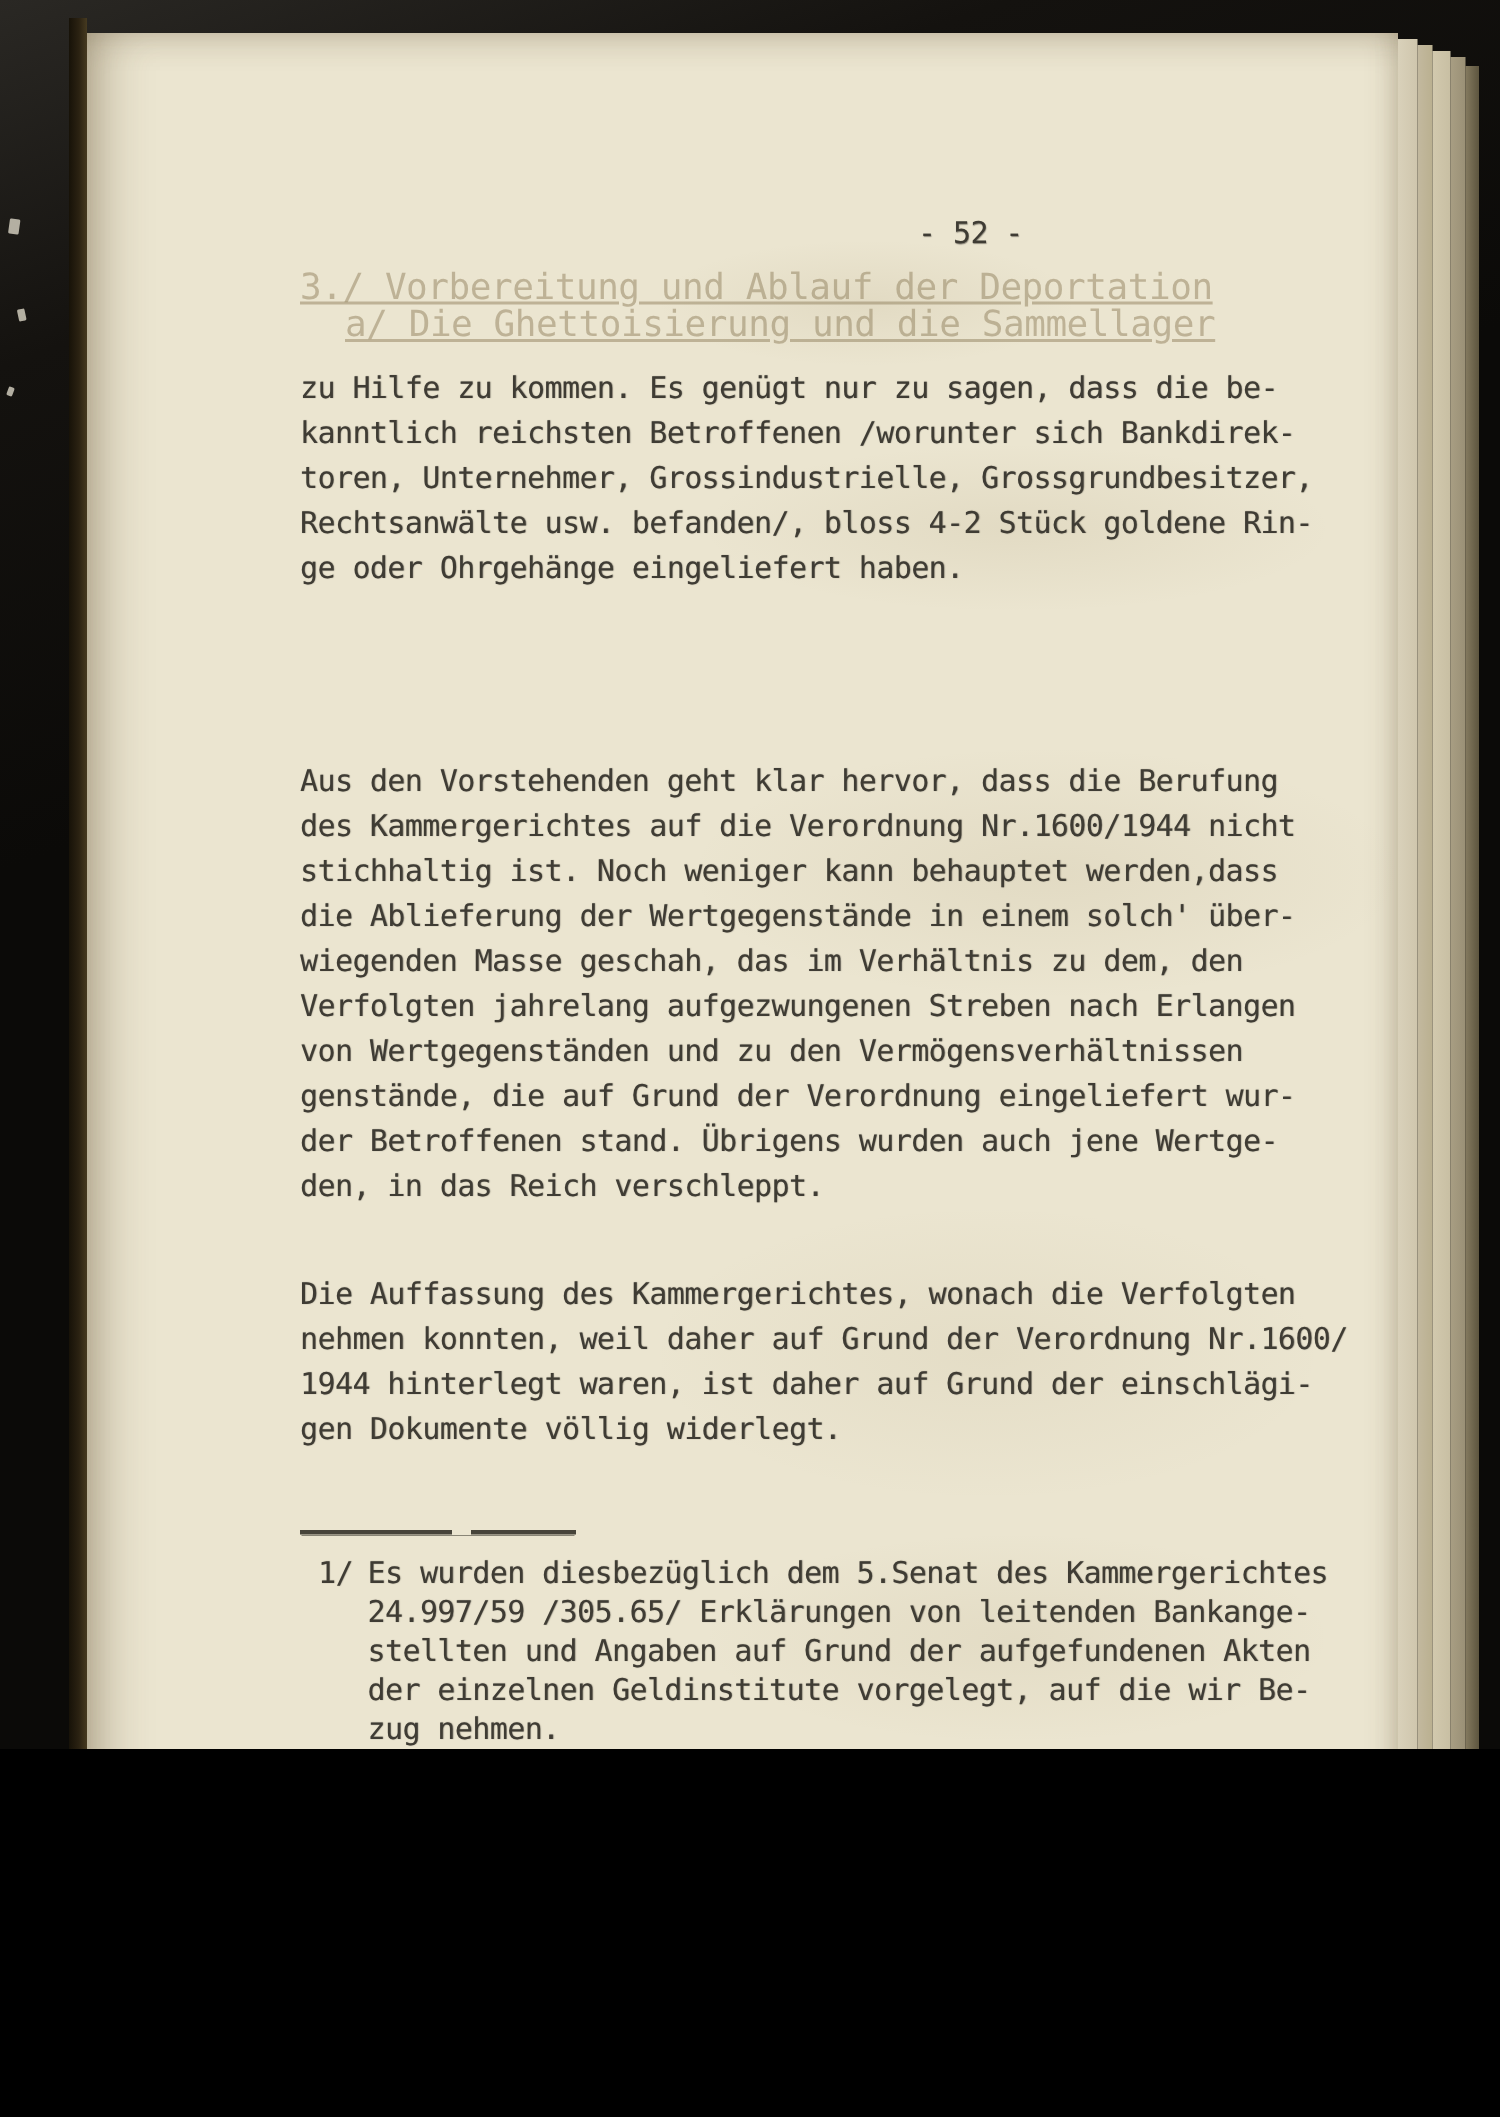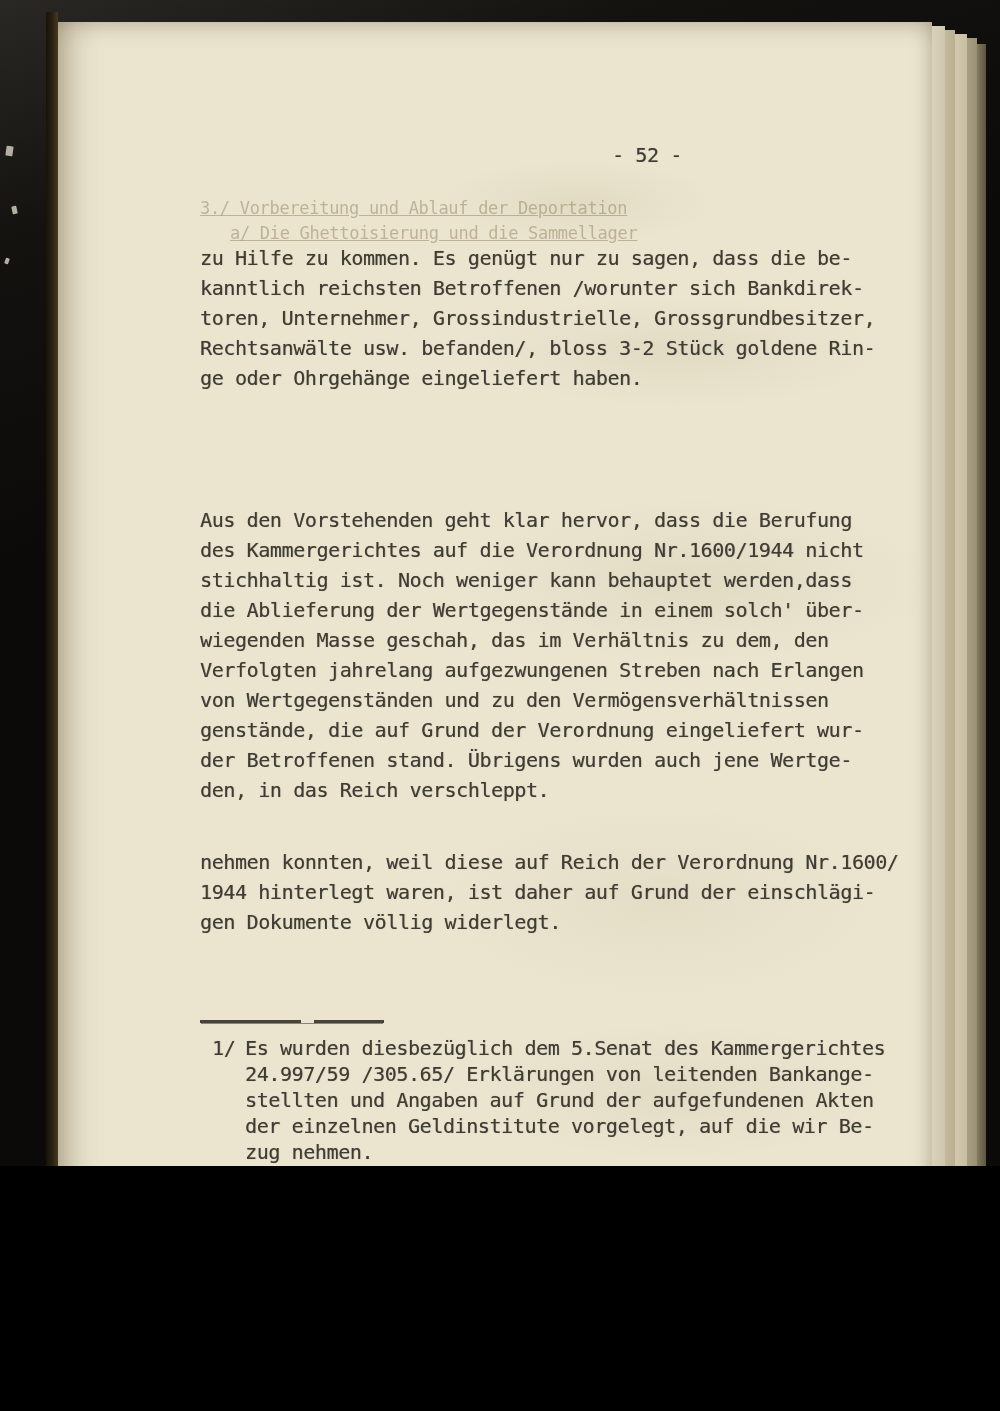--- a/index.html
+++ b/index.html
@@ -75,22 +75,22 @@
     color:#3f3c34;
     font-size:20px; letter-spacing:-0.4px; line-height:30px;
     text-shadow:0.4px 0.4px 0.7px rgba(64,61,53,0.55);
     white-space:nowrap;
   }
   .line { white-space:nowrap; }
 
   .page-number { position:absolute; left:554px; top:118px; }
 
   .ghost {
-    position:absolute; left:142px; top:174px;
-    color:rgba(139,124,87,0.48); font-size:17px; line-height:25px;
+    position:absolute; left:142px; top:157px;
+    color:rgba(139,124,87,0.48); font-size:24px; line-height:25px;
     letter-spacing:-0.3px; filter:blur(0.4px); white-space:nowrap;
   }
   .ghost .line { text-decoration:underline; }
   .ghost .g2 { margin-left:30px; }
 
   .para { position:absolute; left:142px; }
   .para-1 { top:221px; }
   .para-2 { top:393px; }
   .para-3 { top:483px; }
   .para-4 { top:825px; }
@@ -137,40 +137,41 @@
 
     <div class="ghost">
       <div class="line g1">3./ Vorbereitung und Ablauf der Deportation</div>
       <div class="line g2">a/ Die Ghettoisierung und die Sammellager</div>
     </div>
 
     <div class="para para-1 ink">
         <div class="line">zu Hilfe zu kommen. Es genügt nur zu sagen, dass die be-</div>
         <div class="line">kanntlich reichsten Betroffenen /worunter sich Bankdirek-</div>
         <div class="line">toren, Unternehmer, Grossindustrielle, Grossgrundbesitzer,</div>
-        <div class="line">Rechtsanwälte usw. befanden/, bloss 3-2 Stück goldene Rin-</div>
+        <div class="line">Rechtsanwälte usw. befanden/, bloss 4-2 Stück goldene Rin-</div>
         <div class="line">ge oder Ohrgehänge eingeliefert haben.</div>
       </div>
 
 
     <div class="para para-3 ink">
         <div class="line">Aus den Vorstehenden geht klar hervor, dass die Berufung</div>
         <div class="line">des Kammergerichtes auf die Verordnung Nr.1600/1944 nicht</div>
         <div class="line">stichhaltig ist. Noch weniger kann behauptet werden,dass</div>
         <div class="line">die Ablieferung der Wertgegenstände in einem solch' über-</div>
         <div class="line">wiegenden Masse geschah, das im Verhältnis zu dem, den</div>
         <div class="line">Verfolgten jahrelang aufgezwungenen Streben nach Erlangen</div>
         <div class="line">von Wertgegenständen und zu den Vermögensverhältnissen</div>
         <div class="line">genstände, die auf Grund der Verordnung eingeliefert wur-</div>
         <div class="line">der Betroffenen stand. Übrigens wurden auch jene Wertge-</div>
         <div class="line">den, in das Reich verschleppt.</div>
       </div>
 
     <div class="para para-4 ink">
-        <div class="line">nehmen konnten, weil diese auf Reich der Verordnung Nr.1600/</div>
+        <div class="line">Die Auffassung des Kammergerichtes, wonach die Verfolgten</div>
+        <div class="line">nehmen konnten, weil daher auf Grund der Verordnung Nr.1600/</div>
         <div class="line">1944 hinterlegt waren, ist daher auf Grund der einschlägi-</div>
         <div class="line">gen Dokumente völlig widerlegt.</div>
       </div>
 
     <div class="separator"></div>
 
     <div class="footnote ink">
       <div class="fn-marker">1/</div>
       <div class="ink-lines">
           <div class="line">Es wurden diesbezüglich dem 5.Senat des Kammergerichtes</div>

